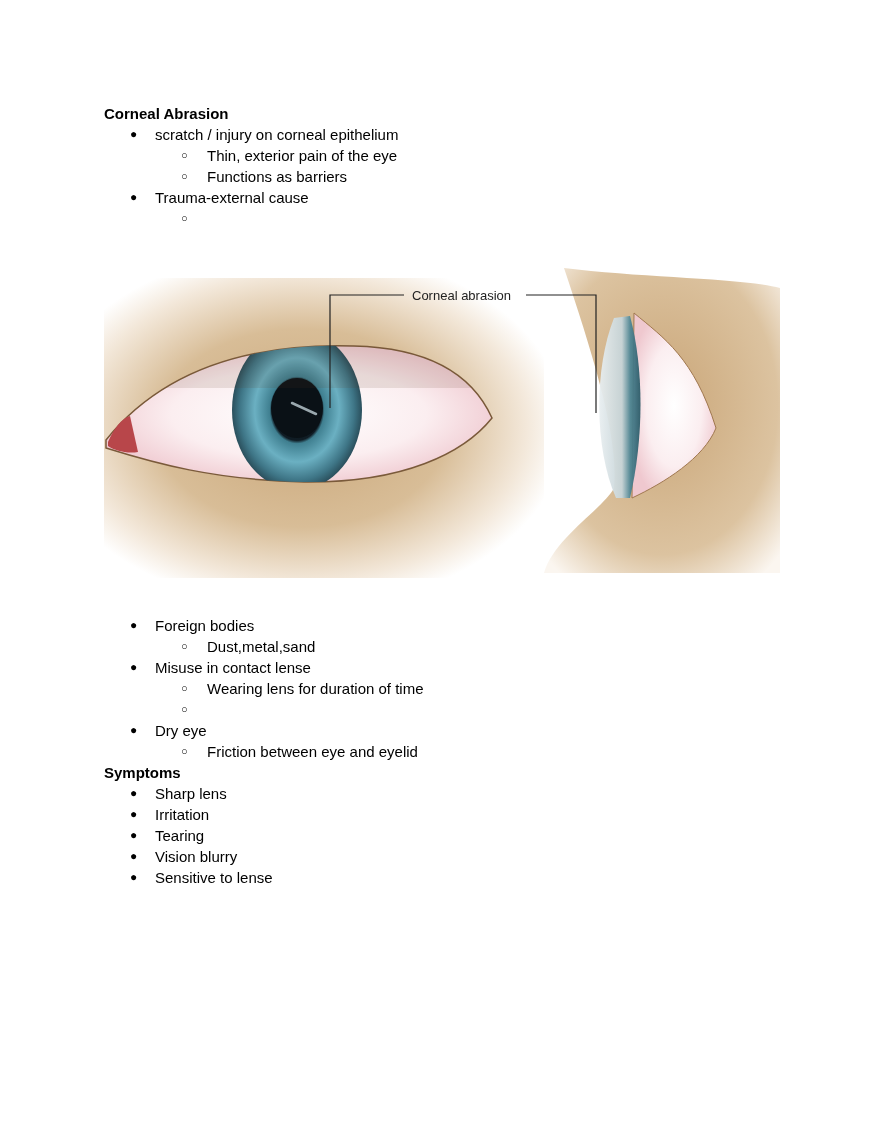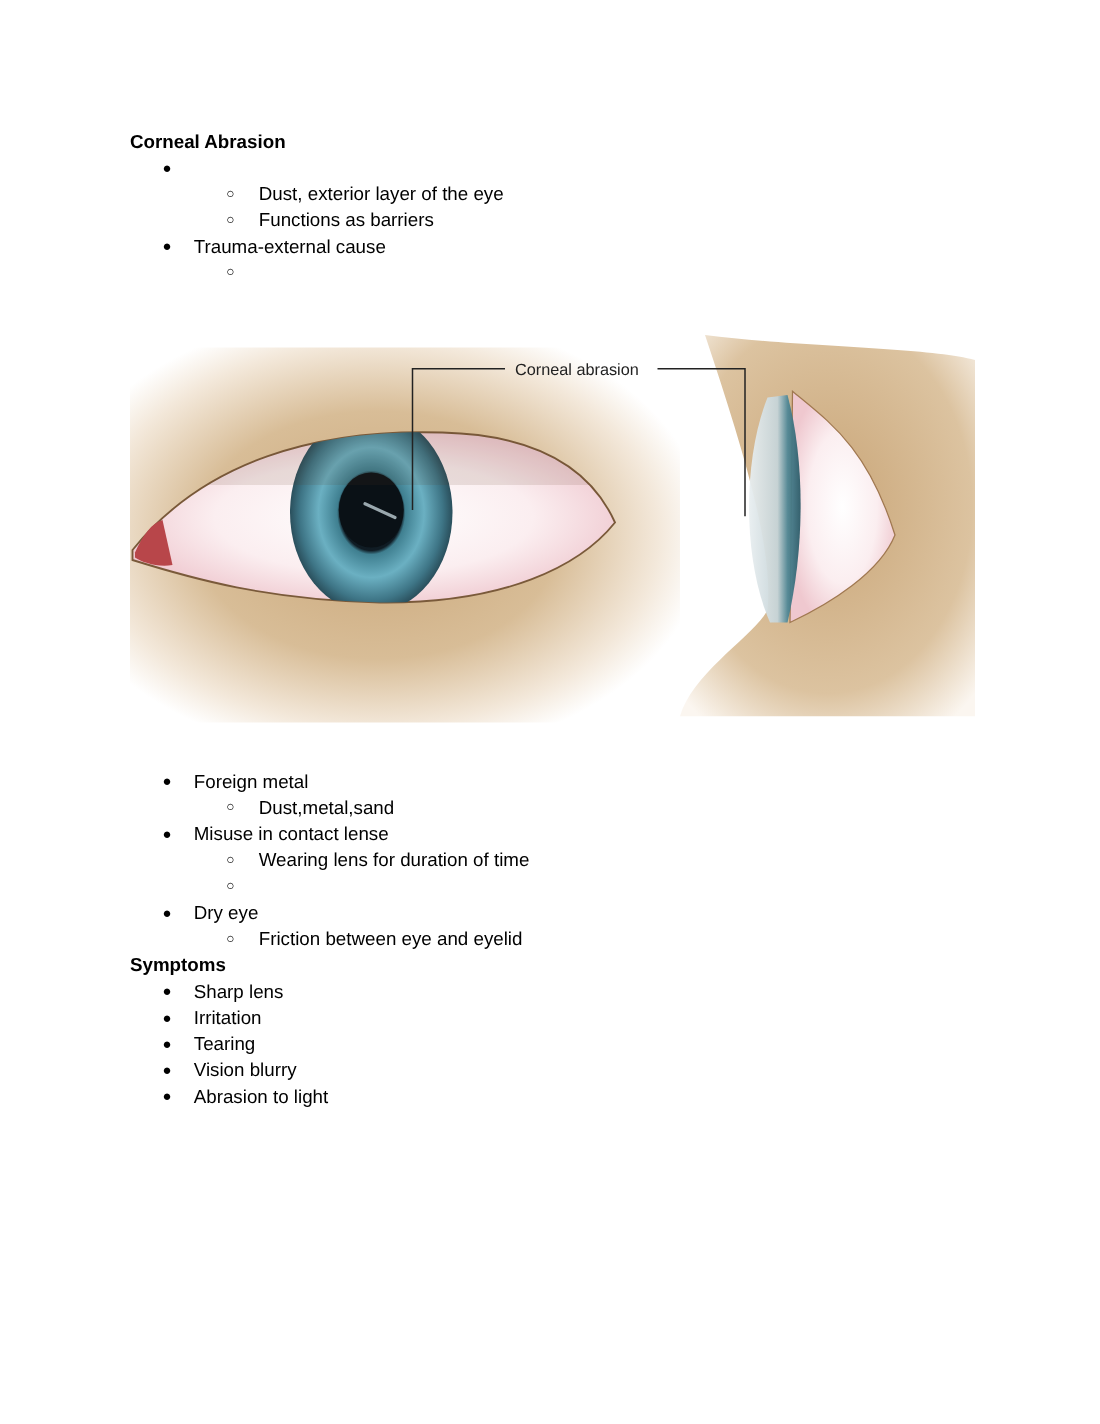--- a/index.html
+++ b/index.html
@@ -19,22 +19,22 @@
   .callout { font-family: "Liberation Sans", sans-serif; font-size: 13px; fill: #222; }
 </style>
 </head>
 <body>
 
 <div class="page">
 
   <div class="heading" style="top:103px;">Corneal Abrasion</div>
 
   <ul class="list" style="top:124px;">
-    <li class="li l1"><span class="bullet">●</span></li>
-    <li class="li l2"><span class="bullet">○</span><span>Dust, exterior layer of the eye</span></li>
+    <li class="li l1"><span class="bullet">●</span><span>scratch / injury on corneal epithelium</span></li>
+    <li class="li l2"><span class="bullet">○</span><span>Thin, exterior pain of the eye</span></li>
     <li class="li l2"><span class="bullet">○</span><span>Functions as barriers</span></li>
     <li class="li l1"><span class="bullet">●</span><span>Trauma-external cause</span></li>
     <li class="li l2"><span class="bullet">○</span></li>
   </ul>
 
   <div class="figure" title="Illustration of an eye with a corneal abrasion, front and side views">
     <svg width="676" height="330" viewBox="0 0 676 330" xmlns="http://www.w3.org/2000/svg">
       <defs>
         <radialGradient id="skinL" cx="45%" cy="50%" r="60%">
           <stop offset="0%" stop-color="#caa77a"></stop>
@@ -93,32 +93,32 @@
       <path d="M530 55 C560 80,590 100,612 170 C600 200,560 225,528 240 Z" fill="url(#sclera)" stroke="#a07850" stroke-width="1"></path>
       <path d="M510 60 C490 110,490 190,512 240 L526 240 C540 180,540 110,526 58 Z" fill="url(#lens)" opacity="0.95"></path>
 
       <polyline points="226,150 226,37 300,37" fill="none" stroke="#222" stroke-width="1.2"></polyline>
       <polyline points="422,37 492,37 492,155" fill="none" stroke="#222" stroke-width="1.2"></polyline>
       <text class="callout" x="308" y="42">Corneal abrasion</text>
     </svg>
   </div>
 
   <ul class="list" style="top:615px;">
-    <li class="li l1"><span class="bullet">●</span><span>Foreign metal</span></li>
+    <li class="li l1"><span class="bullet">●</span><span>Foreign bodies</span></li>
     <li class="li l2"><span class="bullet">○</span><span>Dust,metal,sand</span></li>
     <li class="li l1"><span class="bullet">●</span><span>Misuse in contact lense</span></li>
     <li class="li l2"><span class="bullet">○</span><span>Wearing lens for duration of time</span></li>
     <li class="li l2"><span class="bullet">○</span></li>
     <li class="li l1"><span class="bullet">●</span><span>Dry eye</span></li>
     <li class="li l2"><span class="bullet">○</span><span>Friction between eye and eyelid</span></li>
   </ul>
 
   <div class="heading" style="top:762px;">Symptoms</div>
 
   <ul class="list" style="top:783px;">
     <li class="li l1"><span class="bullet">●</span><span>Sharp lens</span></li>
     <li class="li l1"><span class="bullet">●</span><span>Irritation</span></li>
     <li class="li l1"><span class="bullet">●</span><span>Tearing</span></li>
     <li class="li l1"><span class="bullet">●</span><span>Vision blurry</span></li>
-    <li class="li l1"><span class="bullet">●</span><span>Abrasion to light</span></li>
+    <li class="li l1"><span class="bullet">●</span><span>Sensitive to lense</span></li>
   </ul>
 
 </div>
 
 </body></html>

